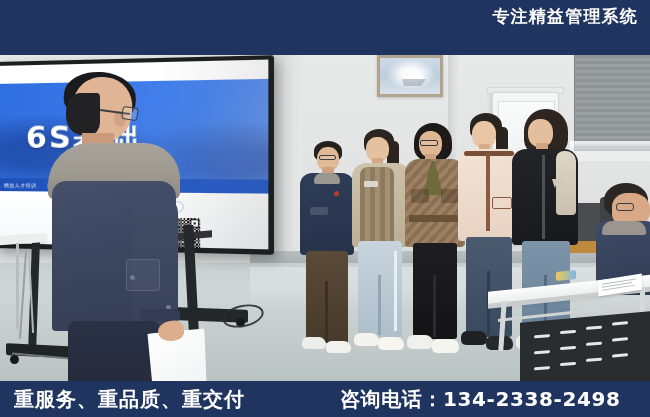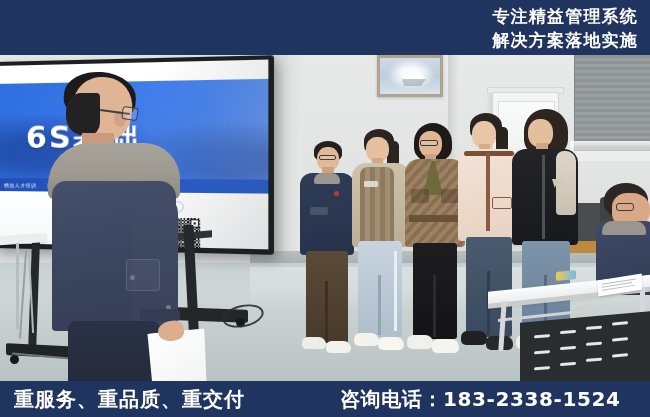--- a/index.html
+++ b/index.html
@@ -394,21 +394,20 @@
 </head>
 <body>
 
 <div id="poster">
 
   <div class="header">
 
 
     <div class="slogan">
       <div class="slogan-line">专注精益管理系统</div>
-      <div class="slogan-line">解决方案落地实施</div>
     </div>
   </div>
 
   <div class="photo">
 
     <div class="wall-back"></div>
     <div class="wall-left-panel"></div>
     <div class="wall-corner"></div>
     <div class="baseboard"></div>
     <div class="floor"></div>
@@ -601,16 +600,16 @@
       <div class="p-cuff"></div>
       <div class="p-legs"></div>
       <div class="p-paper"></div>
       <div class="p-hand"></div>
     </div>
 
   </div>
 
   <div class="footer">
     <div class="footer-left">重服务、重品质、重交付</div>
-    <div class="footer-right">咨询电话：183-2338-1524</div>
+    <div class="footer-right">咨询电话：134-2338-2498</div>
   </div>
 
 </div>
 
 </body></html>

